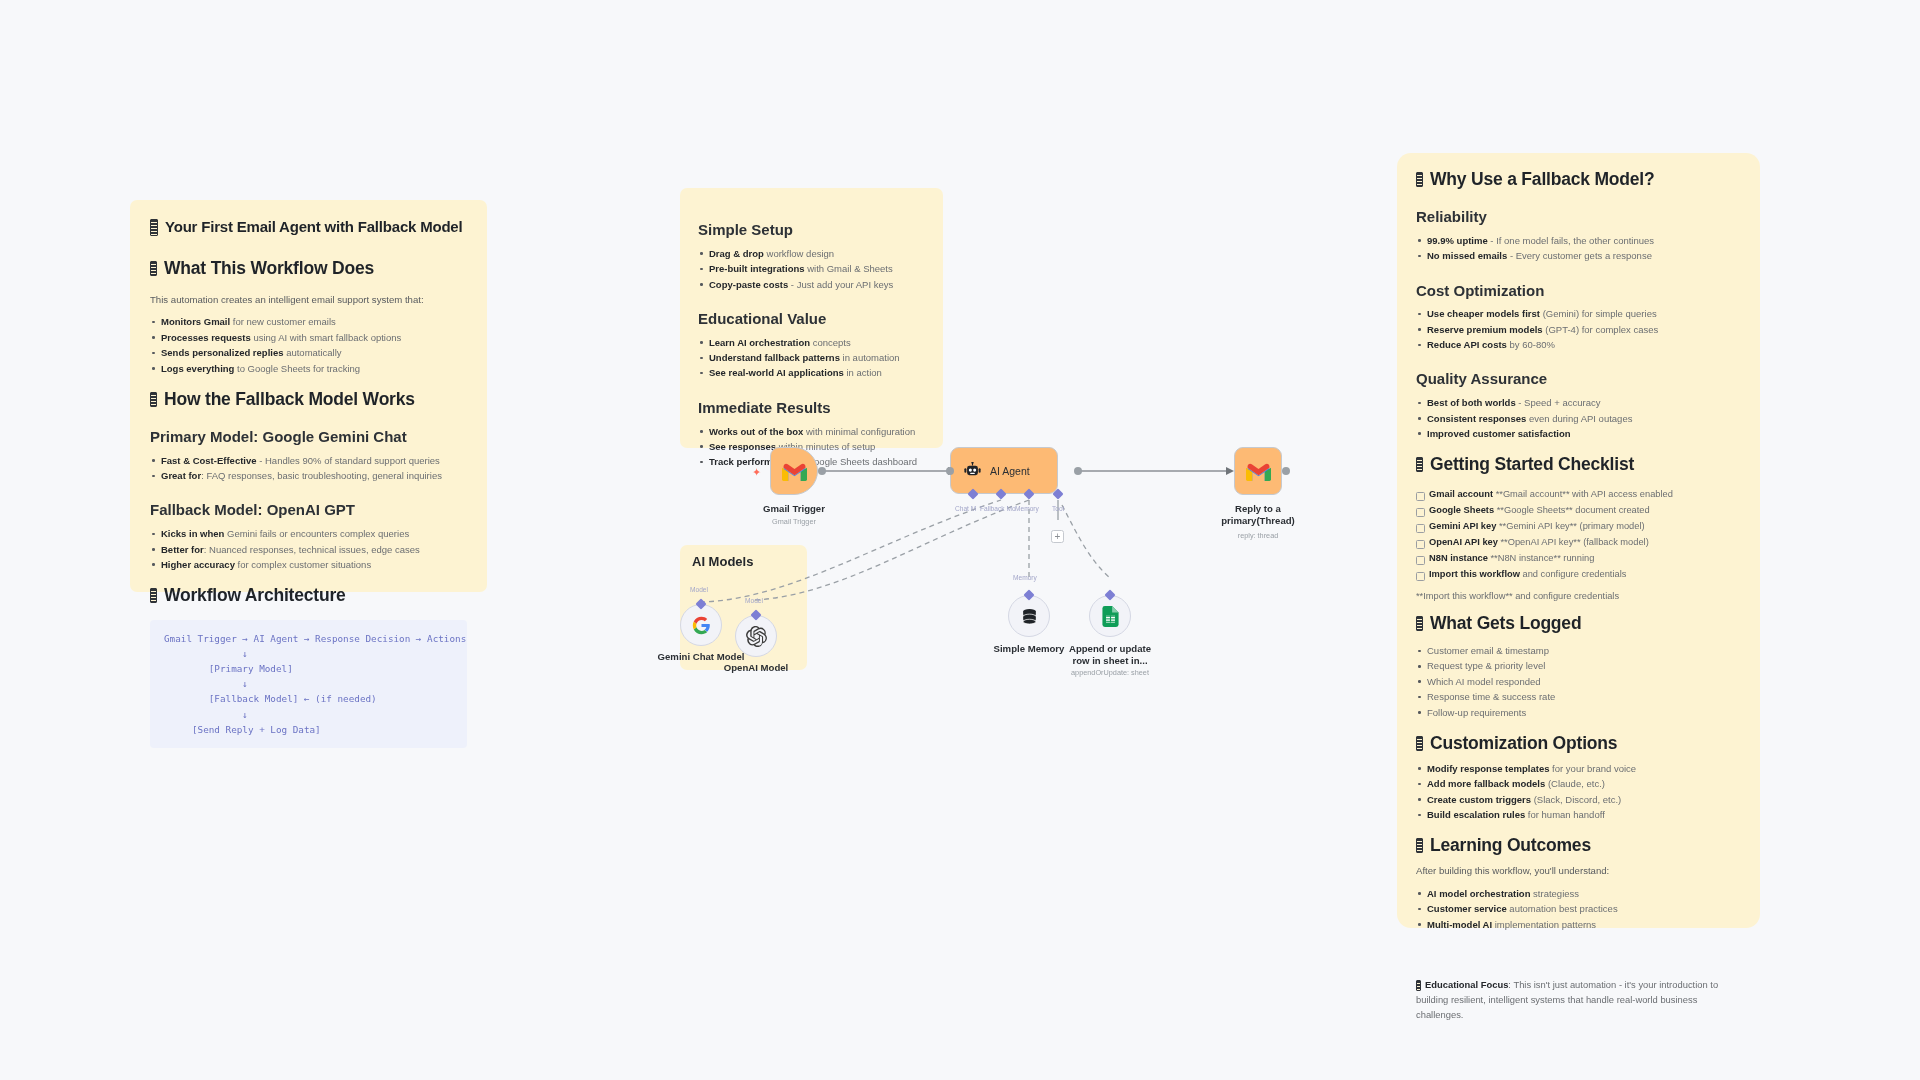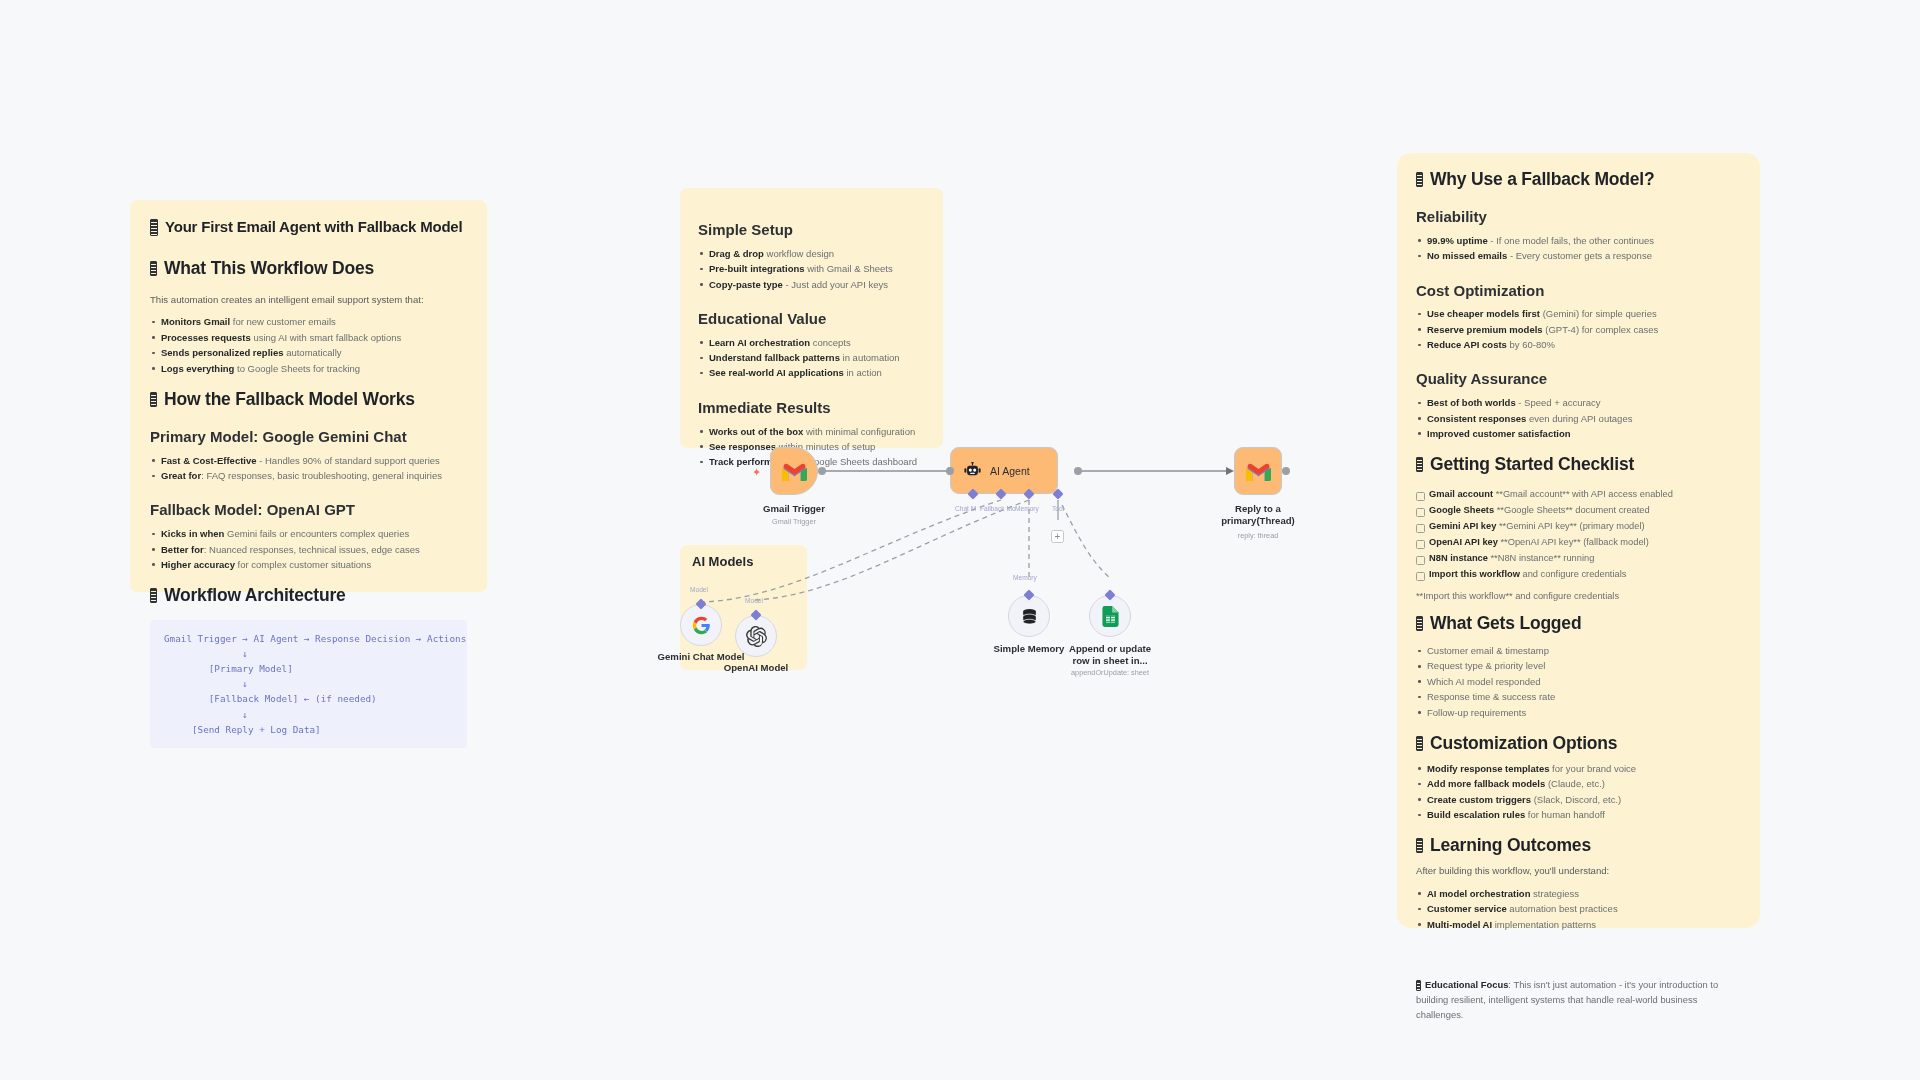--- a/index.html
+++ b/index.html
@@ -182,21 +182,21 @@
               ↓
      [Send Reply + Log Data]</pre>
     </div>
   </div>
 
   <div class="sticky" id="beg-panel" style="left:680px; top:188px; width:263px; height:260px; padding:15px 18px;">
     <div class="sub-head">Simple Setup</div>
     <ul class="bul tight" id="b0">
         <li><b>Drag &amp; drop</b> workflow design</li>
         <li><b>Pre-built integrations</b> with Gmail &amp; Sheets</li>
-        <li><b>Copy-paste type</b> - Just add your API keys</li>
+        <li><b>Copy-paste costs</b> - Just add your API keys</li>
       </ul>
     <div class="sub-head">Educational Value</div>
     <ul class="bul tight" id="b1">
         <li><b>Learn AI orchestration</b> concepts</li>
         <li><b>Understand fallback patterns</b> in automation</li>
         <li><b>See real-world AI applications</b> in action</li>
       </ul>
     <div class="sub-head">Immediate Results</div>
     <ul class="bul" id="b2">
         <li><b>Works out of the box</b> with minimal configuration</li>

